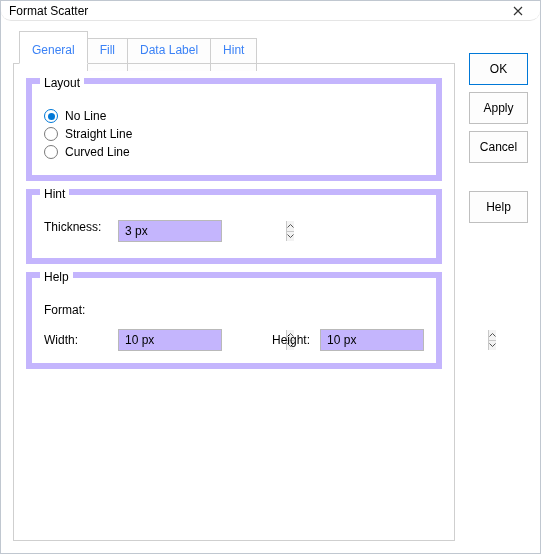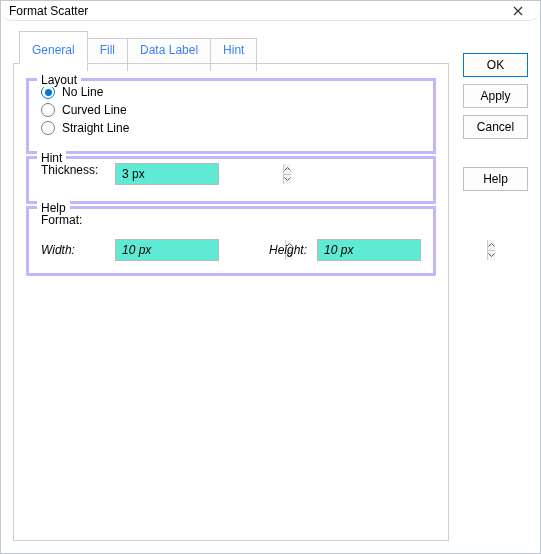--- a/index.html
+++ b/index.html
@@ -74,23 +74,23 @@
     padding-bottom: 5px;
   }
   .panel {
     flex: 1;
     border: 1px solid #cfcfcf;
     margin-top: -1px;
     padding: 14px 12px;
     position: relative;
   }
   .group {
-    border: 3px solid #c4b5fd;
-    margin-bottom: 2px;
-    padding: 0 12px 12px 12px;
+    border: 6px solid #c4b5fd;
+    margin-bottom: 8px;
+    padding: 21px 12px 12px 12px;
     position: relative;
   }
   .group-title {
     position: absolute;
     top: -8px;
     left: 8px;
     background: #fff;
     padding: 0 4px;
     font-size: 12px;
   }
@@ -119,21 +119,21 @@
     display:flex;
     align-items:flex-start;
     gap: 10px;
     margin: 4px 0;
   }
   .label { width: 64px; }
   .spinner {
     width: 104px; height: 22px;
     border: 1px solid #b9b9b9;
     display:flex;
-    background:#5eead4;
+    background:#c4b5fd;
   }
   .spinner-input {
     flex:1;
     border:none;
     outline:none;
     padding: 0 6px;
     font: inherit;
     background:transparent;
   }
   .spinner-btns {
@@ -161,30 +161,30 @@
     width:16px; height:100%;
     border-left:1px solid #c8c8c8;
     display:flex; align-items:center; justify-content:center;
     background:#f3f3f3;
     cursor:pointer;
   }
   .combo-btn svg { width:8px; height:5px; }
   .node-row {
     display:flex; align-items:center; gap:10px; margin-top:12px;
   }
-  .node-row .pair { display:flex; align-items:center; gap:10px;font-style:italic; }
+  .node-row .pair { display:flex; align-items:center; gap:10px; }
   .node-row .gap { width: 30px; }
   .side {
     width: 86px;
     display:flex; flex-direction:column;
     gap: 7px;
     padding-top: 22px;
   }
   .btn {
-    height: 24px;
+    height: 32px;
     border: 1px solid #bfbfbf;
     background: #fdfdfd;
     display:flex; align-items:center; justify-content:center;
     cursor:pointer;
     font: inherit;
   }
   .btn.primary { border-color: #0078d7; }
   .side .spacer { height: 14px; }
 </style>
 </head>
@@ -211,25 +211,25 @@
       <div class="panel">
 
         <div class="group">
           <div class="group-title">Layout</div>
           <div class="radio-row">
             <span class="radio checked"></span>
             <span>No Line</span>
           </div>
           <div class="radio-row">
             <span class="radio"></span>
-            <span>Curved Line</span>
+            <span>Straight Line</span>
           </div>
           <div class="radio-row">
             <span class="radio"></span>
-            <span>Straight Line</span>
+            <span>Curved Line</span>
           </div>
         </div>
 
         <div class="group">
           <div class="group-title">Hint</div>
           <div class="form-row">
             <span class="label">Thickness:</span>
             <div class="spinner">
               <input class="spinner-input" value="3 px" style="">
               <div class="spinner-btns">

